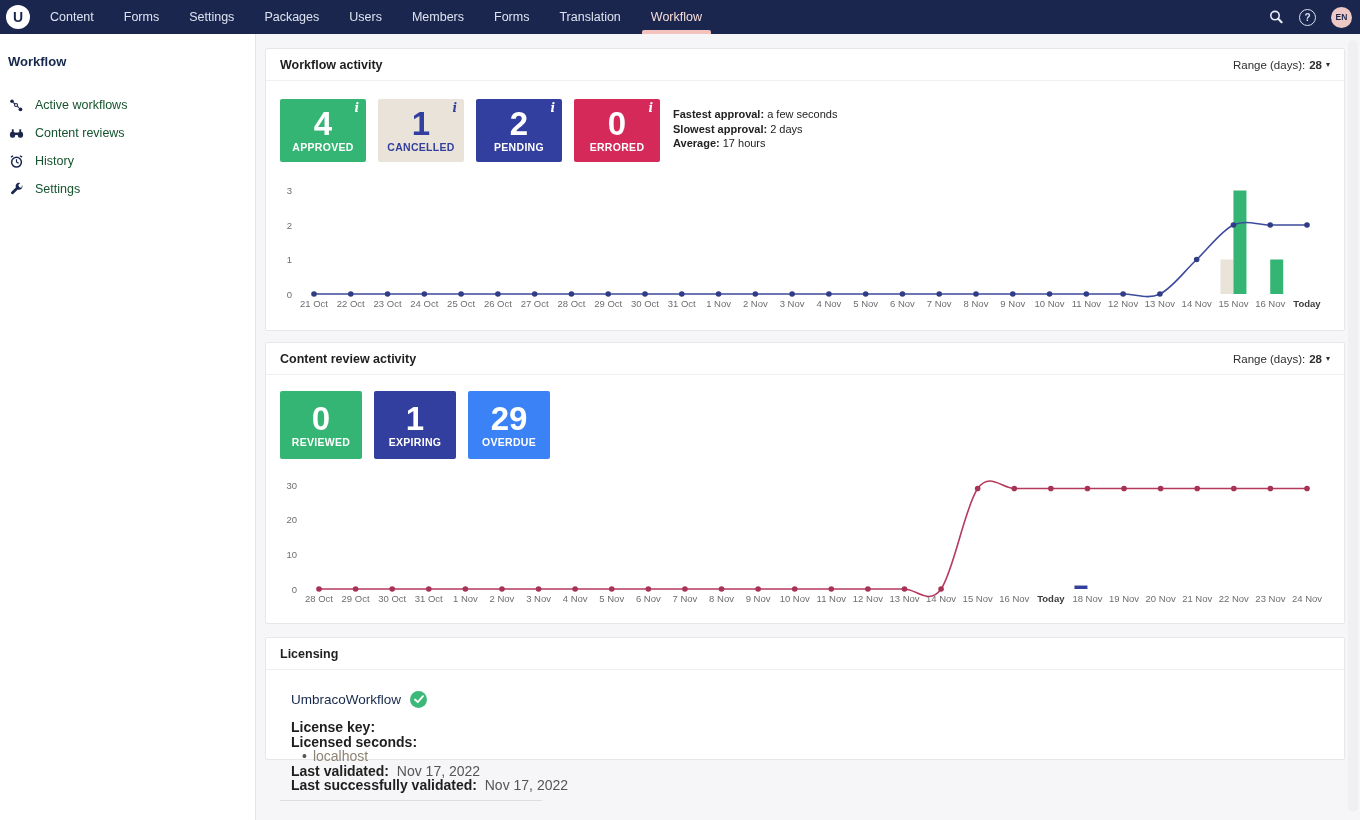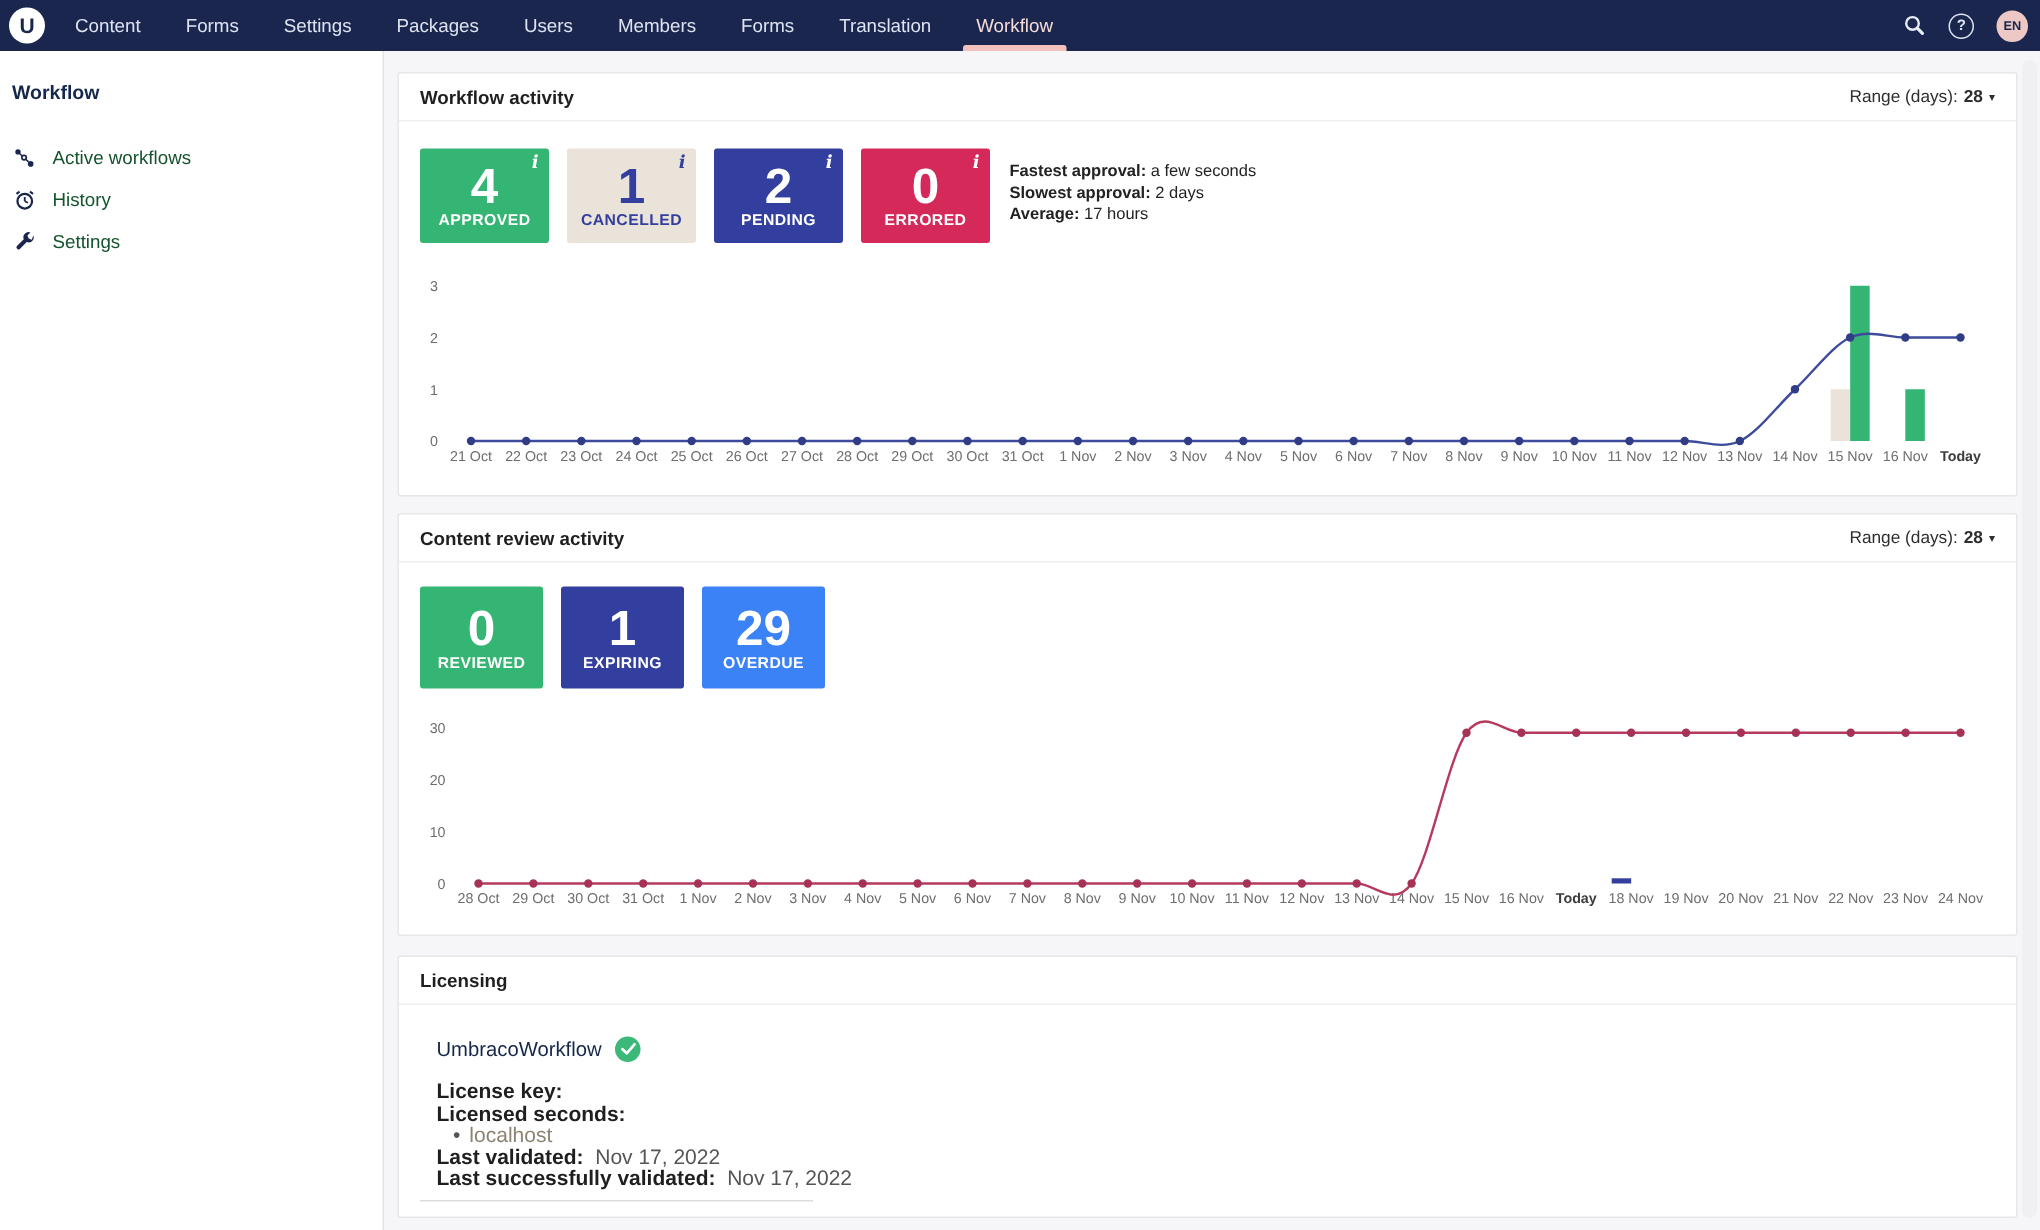--- a/index.html
+++ b/index.html
@@ -33,21 +33,21 @@
   .sb-items{margin-top:22px;}
   .sb-item{display:flex;align-items:center;gap:11px;padding:6px 8px;font-size:12.5px;
     color:#14532d;cursor:pointer;}
   .sb-item .sb-icon{width:16px;height:16px;color:#1b264f;display:flex;align-items:center;justify-content:center;}
   .sb-item .sb-icon svg{width:15px;height:15px;}
   
   .panel{position:absolute;left:265px;width:1080px;background:#fff;border:1px solid #e7e6e9;
     border-radius:2px;box-sizing:border-box;}
   #panel-workflow{top:48px;height:283px;}
   #panel-review{top:342px;height:282px;}
-  #panel-licensing{top:637px;height:175px;}
+  #panel-licensing{top:637px;height:123px;}
   .panel-header{height:31px;display:flex;justify-content:space-between;align-items:center;
     padding:0 14px;border-bottom:1px solid #efeef0;}
   .panel-title{font-size:12.5px;font-weight:bold;color:#1f1f1f;}
   .range{font-size:11.5px;color:#2e2e2e;cursor:pointer;display:flex;align-items:center;gap:4px;}
   .range b{font-weight:bold;}
   .range .caret{font-size:8px;color:#2e2e2e;}
   
   .cards-row{position:absolute;left:14px;display:flex;gap:12px;}
   #panel-workflow .cards-row{top:50px;}
   #panel-review .cards-row{top:48px;}
@@ -119,20 +119,32 @@
         <span class="sb-icon">
           <svg viewBox="0 0 16 16">
             <circle cx="3.2" cy="3.5" r="1.9" fill="currentColor"></circle>
             <circle cx="7.5" cy="7.5" r="1.6" fill="none" stroke="currentColor" stroke-width="1.2"></circle>
             <circle cx="12.2" cy="12" r="2" fill="currentColor"></circle>
             <line x1="4.5" y1="4.8" x2="6.3" y2="6.4" stroke="currentColor" stroke-width="1.1"></line>
             <line x1="8.7" y1="8.7" x2="10.7" y2="10.6" stroke="currentColor" stroke-width="1.1"></line>
           </svg>
         </span>
         <span>Active workflows</span>
+      </div>
+      <div class="sb-item">
+        <span class="sb-icon">
+          <svg viewBox="0 0 16 16">
+            <rect x="1" y="6" width="5.6" height="6.5" rx="2.4" fill="currentColor"></rect>
+            <rect x="9.4" y="6" width="5.6" height="6.5" rx="2.4" fill="currentColor"></rect>
+            <rect x="6" y="7" width="4" height="2.6" fill="currentColor"></rect>
+            <rect x="3" y="3.5" width="2" height="3" fill="currentColor"></rect>
+            <rect x="11" y="3.5" width="2" height="3" fill="currentColor"></rect>
+          </svg>
+        </span>
+        <span>Content reviews</span>
       </div>
       <div class="sb-item">
         <span class="sb-icon">
           <svg viewBox="0 0 16 16">
             <circle cx="8" cy="8.7" r="5.2" fill="none" stroke="currentColor" stroke-width="1.6"></circle>
             <line x1="8" y1="8.7" x2="8" y2="5.6" stroke="currentColor" stroke-width="1.3"></line>
             <line x1="8" y1="8.7" x2="10.3" y2="9.8" stroke="currentColor" stroke-width="1.3"></line>
             <line x1="2.1" y1="3.4" x2="4.3" y2="1.9" stroke="currentColor" stroke-width="1.5"></line>
             <line x1="13.9" y1="3.4" x2="11.7" y2="1.9" stroke="currentColor" stroke-width="1.5"></line>
           </svg>

